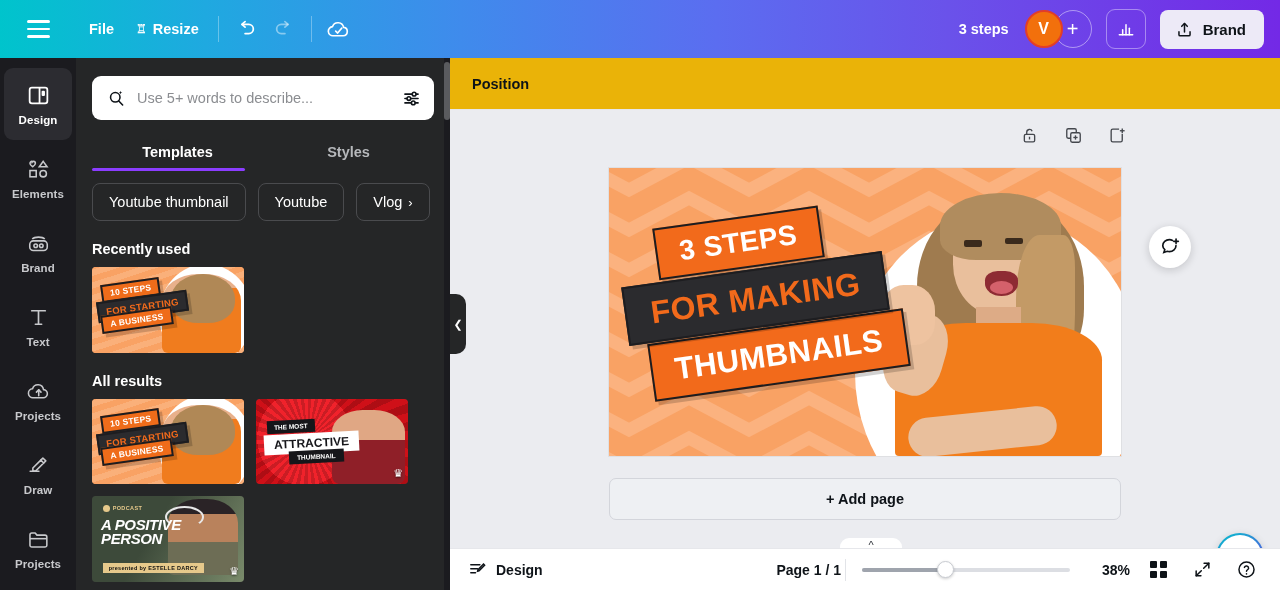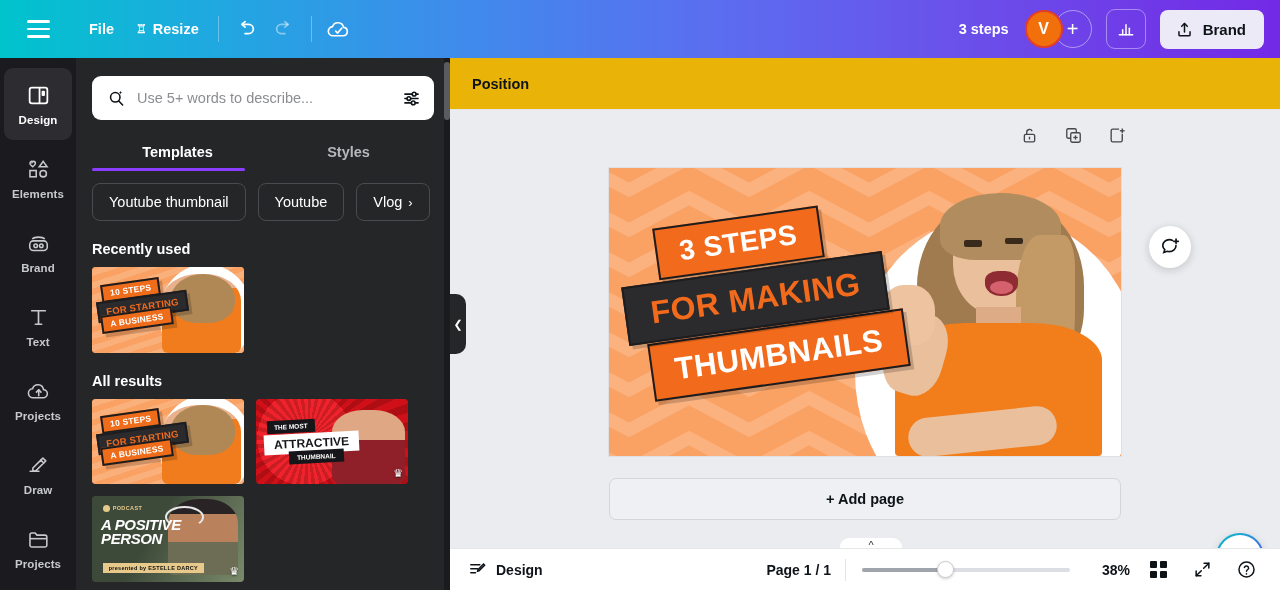--- a/index.html
+++ b/index.html
@@ -231,21 +231,21 @@
     display:flex; align-items:center; justify-content:center; cursor:pointer;
     box-shadow:0 2px 8px rgba(14,19,24,.14); }
 
   
   .bottombar { position:absolute; bottom:0; left:450px; width:830px; height:42px;
     background:#fff; border-top:1px solid #e6e7eb; display:flex; align-items:center;
     padding:0 18px; }
   .notes { display:flex; align-items:center; gap:9px; font-size:14px; font-weight:700;
     color:#0e1318; cursor:pointer; }
   .bb-spacer { flex:1; }
-  .pagecount { font-size:14px; font-weight:700; color:#0e1318; margin-right:14px; white-space:nowrap; }
+  .pagecount { font-size:14px; font-weight:700; color:#0e1318; margin-right:4px; white-space:nowrap; }
   .vsep { width:1px; height:22px; background:#e2e4e8; margin-right:16px; }
   .slider { position:relative; width:208px; height:16px; display:flex; align-items:center;
     cursor:pointer; }
   .slider .track { position:absolute; left:0; right:0; height:4px; background:#dcdee3;
     border-radius:2px; }
   .slider .fill { position:absolute; left:0; width:40%; height:4px; background:#9fa4ad;
     border-radius:2px; }
   .slider .knob { position:absolute; left:36%; width:17px; height:17px; border-radius:50%;
     background:#fff; border:1px solid #c9ccd2; box-shadow:0 1px 3px rgba(0,0,0,.2); }
   .zoomval { font-size:14px; font-weight:700; color:#0e1318; margin-left:18px;

